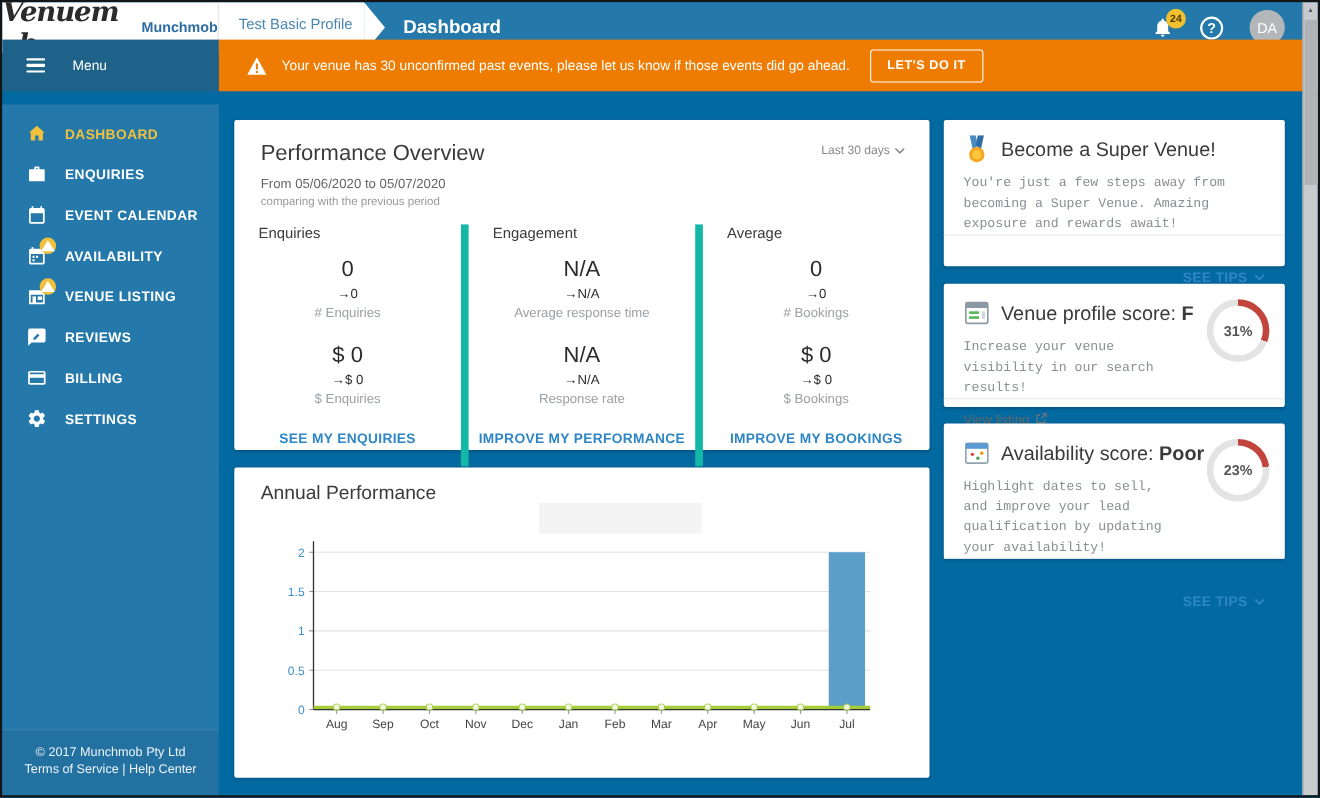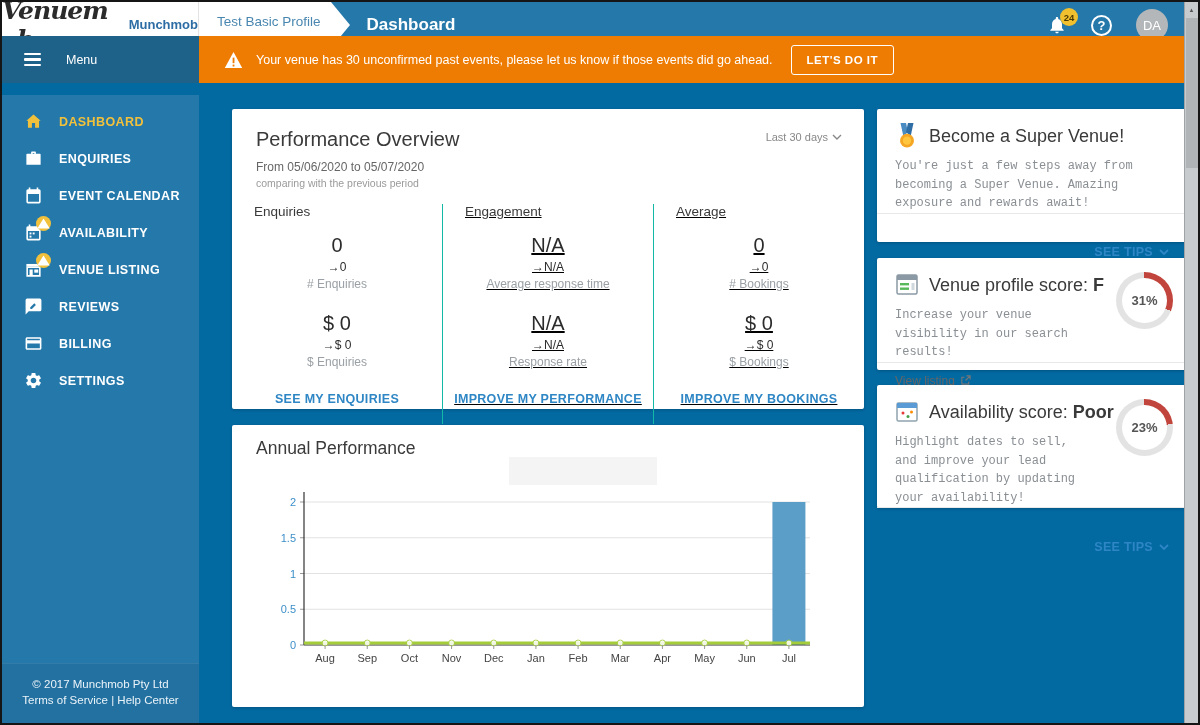--- a/index.html
+++ b/index.html
@@ -42,34 +42,34 @@
   .nav-item { height:37px; display:flex; align-items:center; padding-left:22px; color:#fff; cursor:pointer; }
   .nav-item.active { color:#f2c13c; }
   .nav-icon { position:relative; width:20px; height:20px; margin-right:15px; flex:none; }
   .nav-icon svg { width:19px; height:19px; fill:currentColor; }
   .nav-label { font-size:12.5px; font-weight:600; letter-spacing:.4px; }
   .nav-badge { position:absolute; top:-7px; right:-7px; width:15px; height:15px; border-radius:50%; background:#f2c13c; display:flex; align-items:center; justify-content:center; }
   .side-footer { position:absolute; bottom:0; left:0; width:100%; padding:12px 0 14px; text-align:center; background:rgba(0,0,0,0.05); border-top:1px solid rgba(255,255,255,0.08); }
   .side-footer div { color:#eaf3f9; font-size:11.5px; line-height:1.45; }
 
   
-  .main { position:absolute; top:93px; left:214px; width:985px; height:628px; padding:14px 0 0 16px; display:flex; }
+  .main { position:absolute; top:93px; left:195px; width:985px; height:628px; padding:14px 0 0 16px; display:flex; }
   .col-left { width:632px; }
   .col-right { width:310px; margin-left:13px; }
   .card { background:#fff; box-shadow:0 1px 3px rgba(0,0,0,0.2); border-radius:2px; }
 
   
   .po-card { height:300px; position:relative; }
   .po-title { font-size:20px; color:#3a3a3a; font-weight:normal; padding:19px 24px 0; }
   .po-range { font-size:12px; color:#666; padding:9px 24px 0; }
   .po-note { font-size:10.5px; color:#9a9a9a; padding:3px 24px 0; }
   .po-period { position:absolute; top:22px; right:22px; font-size:11px; color:#888; cursor:pointer; display:flex; align-items:center; gap:4px; }
   .po-cols { display:flex; margin-top:15px; }
   .po-col { flex:1; text-align:center; padding-bottom:18px; }
-  .po-col + .po-col { border-left:1px solid #14b8a6;text-decoration:underline; }
+  .po-col + .po-col { border-left:7px solid #14b8a6; }
   .po-heading { text-align:left; font-size:13.5px; color:#3a3a3a; padding-left:22px; margin-bottom:15px; }
   .po-metric { margin-bottom:21px; }
   .po-value { font-size:20px; color:#2b2b2b; }
   .po-delta { font-size:12px; color:#2b2b2b; margin-top:3px; }
   .po-label { font-size:12px; color:#9aa0a5; margin-top:3px; }
   .po-link { display:block; margin-top:23px; color:#2e86c5; font-size:12.5px; font-weight:bold; letter-spacing:.3px; text-decoration:none; cursor:pointer; }
 
   
   .ap-card { height:282px; margin-top:16px; position:relative; }
   .ap-title { position:absolute; top:13px; left:24px; font-size:17.5px; color:#3a3a3a; font-weight:normal; }

